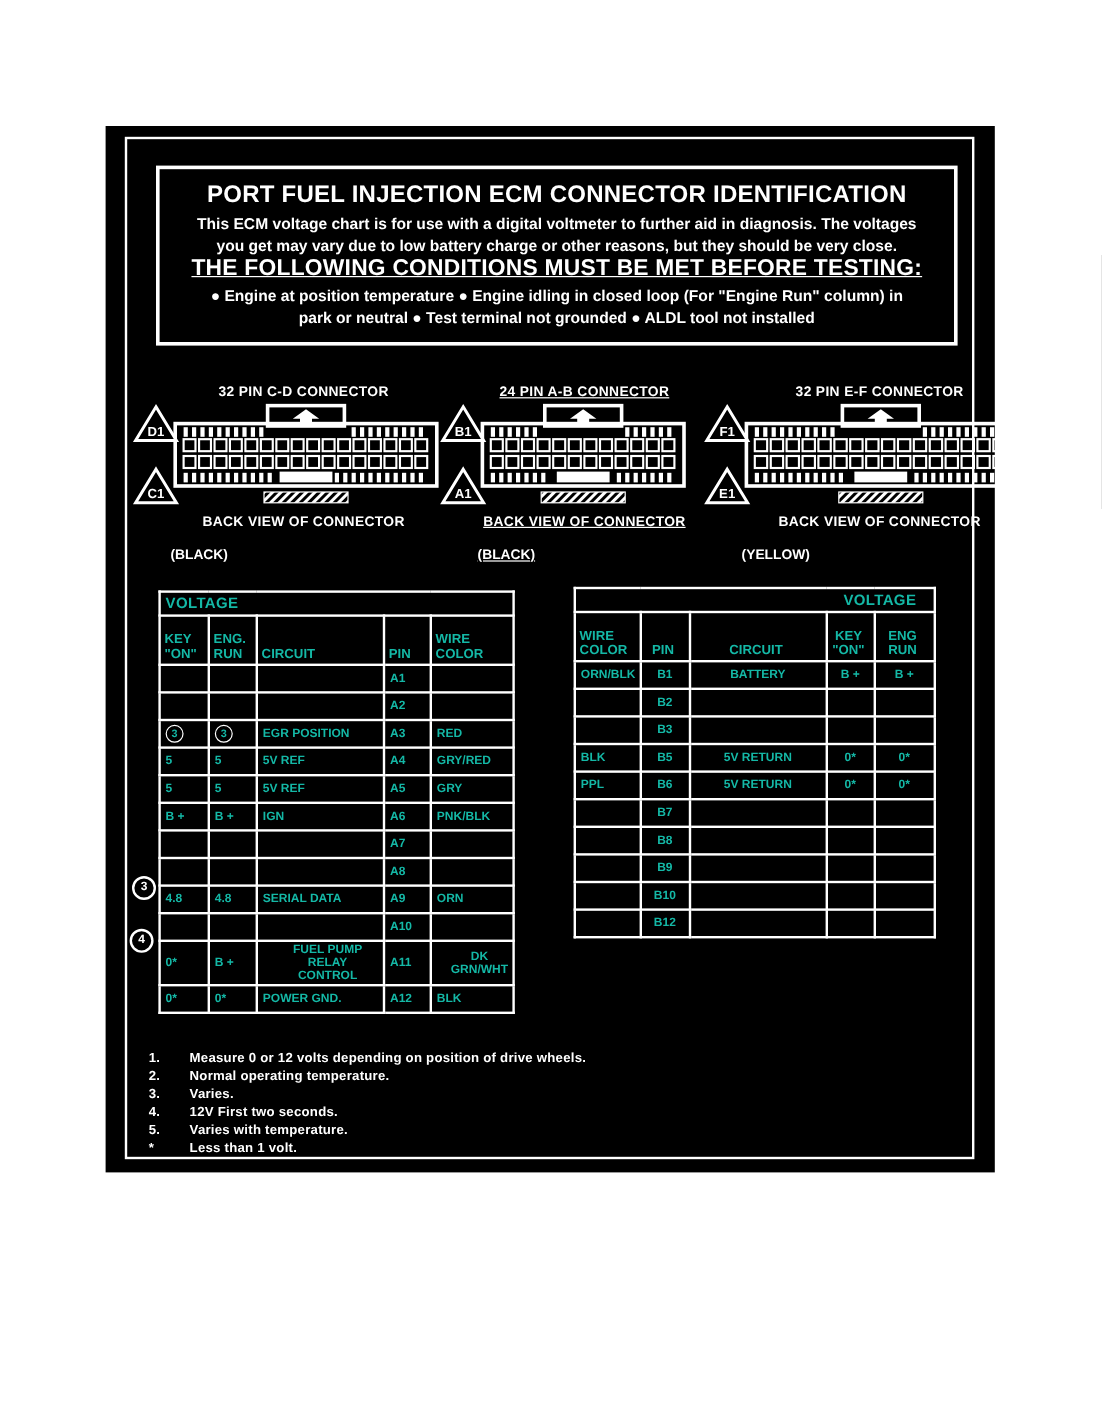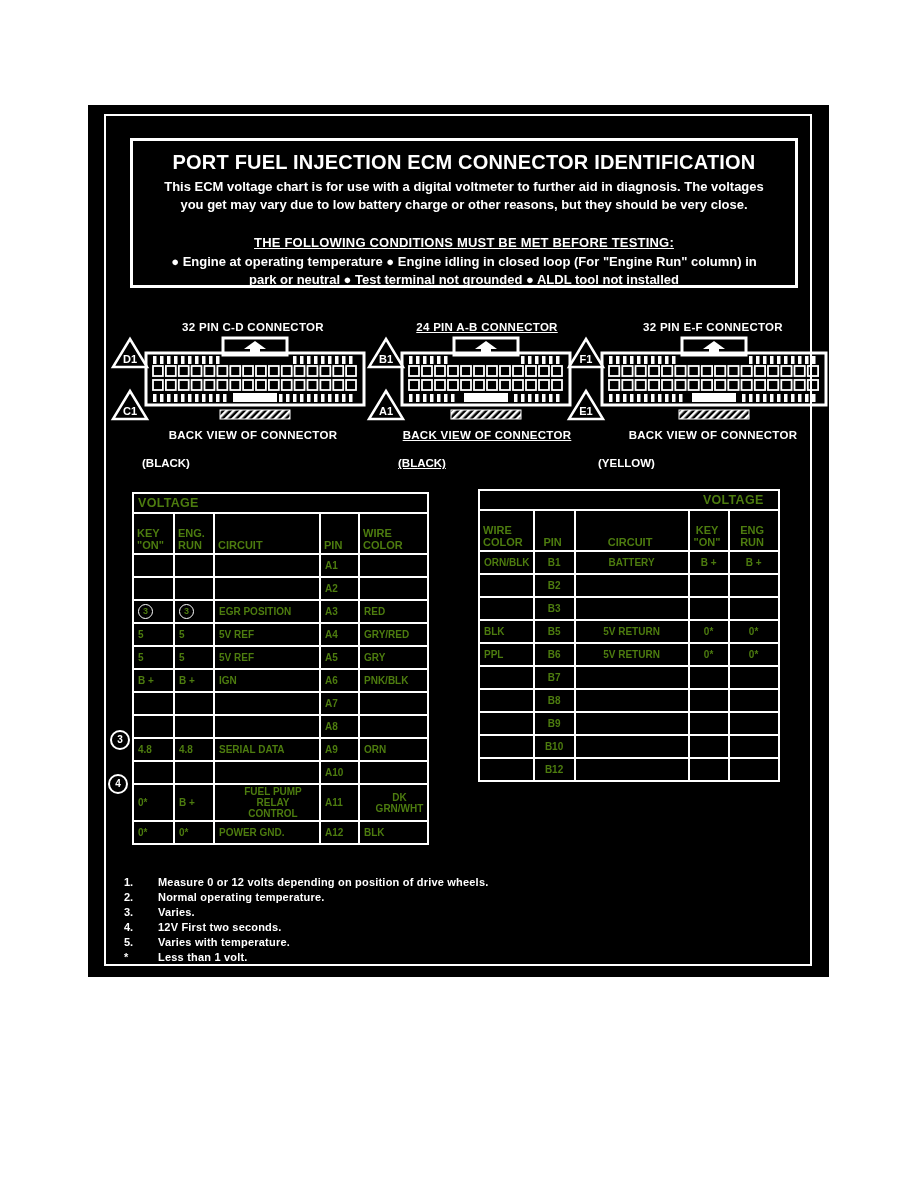--- a/index.html
+++ b/index.html
@@ -5,45 +5,45 @@
   html,body{margin:0;padding:0;background:#fff;}
   .page{position:relative;width:918px;height:1188px;background:#ffffff;overflow:hidden;
         font-family:"Liberation Sans",sans-serif;font-weight:bold;}
   .panel{position:absolute;left:88px;top:105px;width:741px;height:872px;background:#000;color:#fff;}
   .inner-border{position:absolute;left:16px;top:9px;right:17px;bottom:11px;border:2px solid #fff;pointer-events:none;}
 
   
   .header-box{position:absolute;left:42px;top:33px;width:662px;height:144px;border:3px solid #fff;text-align:center;}
   .hb-title{margin-top:10px;font-size:20px;letter-spacing:.2px;}
   .hb-intro{margin:4px 24px 0;font-size:13px;line-height:1.35;}
-  .hb-cond-title{margin-top:22px;font-size:13px;text-decoration:underline;letter-spacing:.2px;}
+  .hb-cond-title{margin-top:0;font-size:19px;text-decoration:underline;letter-spacing:.2px;}
   .hb-cond{margin:3px 28px 0;font-size:13px;line-height:1.35;}
 
   
   .conn{position:absolute;top:216px;}
   .conn-cd{left:24px;width:252px;}
   .conn-ab{left:280px;width:208px;text-decoration:underline;}
-  .conn-ef{left:480px;width:260px;}
+  .conn-ef{left:500px;width:260px;}
   .conn-title{font-size:11.5px;text-align:center;padding-left:30px;letter-spacing:.3px;}
   .conn-body{position:relative;margin-top:3px;padding-left:32px;height:90px;}
   .conn-caption{font-size:11.5px;text-align:center;padding-left:30px;margin-top:3px;letter-spacing:.3px;}
   .conn-color{font-size:11.5px;text-align:left;padding-left:30px;margin-top:16px;}
   .tri{position:absolute;}
   .tri-top{left:-2px;top:0px;}
   .tri-bot{left:-2px;top:52px;}
   .tripoly{fill:#000;stroke:#fff;stroke-width:2.5;}
   .tritext{fill:#fff;font-size:11px;font-weight:bold;text-anchor:middle;font-family:"Liberation Sans",sans-serif;}
   .ln3{fill:none;stroke:#fff;stroke-width:3;}
   .fillw{fill:#fff;}
   .pin{fill:none;stroke:#fff;stroke-width:1.8;}
   .tick{fill:#fff;}
   .hatchr{fill:url(#hatchp);stroke:#fff;stroke-width:1;}
 
   
-  table.vtable{position:absolute;border-collapse:collapse;table-layout:fixed;color:#4d7c0f;}
+  table.vtable{position:absolute;border-collapse:collapse;table-layout:fixed;color:#14b8a6;}
   table.vtable td,table.vtable th{border:2px solid #fff;font-size:10px;padding:1px 3px;font-weight:bold;
       overflow:hidden;}
   .table-left{left:44px;top:387px;}
   .table-right{left:390px;top:384px;}
   tr.voltage-row td{font-size:12.5px;height:16px;letter-spacing:.3px;}
   .table-left tr.voltage-row td{text-align:left;padding-left:4px;}
   .table-right tr.voltage-row td{text-align:right;padding-right:14px;}
   tr.cols-row th{height:36px;vertical-align:bottom;white-space:pre-line;font-size:11px;line-height:1.1;padding-bottom:2px;text-align:left;padding-left:3px;}
   .table-right tr.cols-row th.c1,.table-right tr.cols-row th.c2,
   .table-right tr.cols-row th.c3,.table-right tr.cols-row th.c4{text-align:center;padding-left:0;}
@@ -86,21 +86,21 @@
 </svg>
 
 <div class="page">
   <div class="panel">
     <div class="inner-border"></div>
 
     <div class="header-box">
       <div class="hb-title">PORT FUEL INJECTION ECM CONNECTOR IDENTIFICATION</div>
       <div class="hb-intro">This ECM voltage chart is for use with a digital voltmeter to further aid in diagnosis.  The voltages you get may vary due to low battery charge or other reasons, but they should be very close.</div>
       <div class="hb-cond-title">THE FOLLOWING CONDITIONS MUST BE MET BEFORE TESTING:</div>
-      <div class="hb-cond">● Engine at operating temperature  ● Engine idling in closed loop (For "Engine Run" column) in park or neutral  ● Test terminal not grounded  ● ALDL tool not installed</div>
+      <div class="hb-cond">● Engine at position temperature  ● Engine idling in closed loop (For "Engine Run" column) in park or neutral  ● Test terminal not grounded  ● ALDL tool not installed</div>
     </div>
 
     <div class="conn conn-cd">
       <div class="conn-title">32 PIN C-D CONNECTOR</div>
       <div class="conn-body">
         <svg class="tri tri-top" width="40" height="34">
           <polygon class="tripoly" points="20,3 37,31 3,31"></polygon>
           <text class="tritext" x="20" y="27">D1</text>
         </svg>
         <svg class="tri tri-bot" width="40" height="34">

